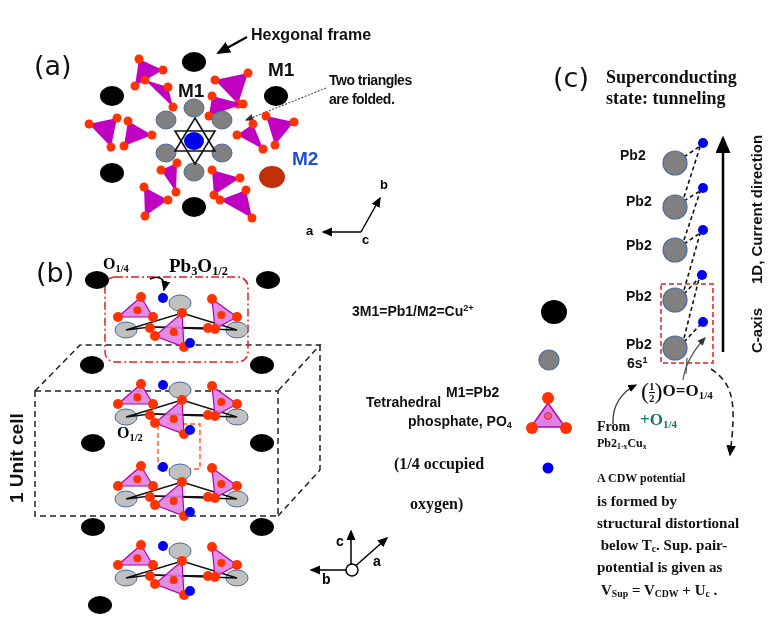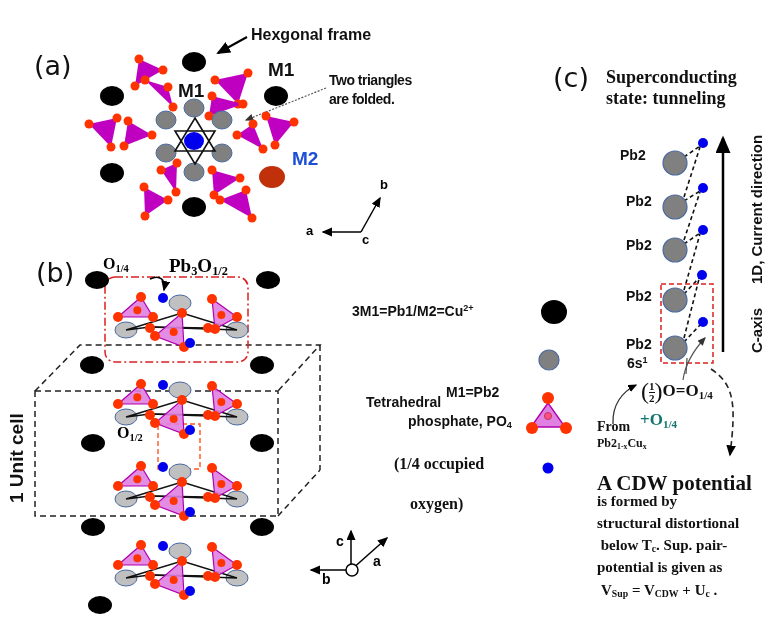--- a/index.html
+++ b/index.html
@@ -335,18 +335,18 @@
 <div class="vtext sans-b" style="left:748px;top:353px;font-size:15px;color:#111;">C-axis</div>
 <div class="vtext sans-b" style="left:748px;top:284px;font-size:15px;color:#111;">1D, Current direction</div>
 
 <div class="abs serif-b" style="left:641px;top:378px;font-size:17px;color:#111;">
   <span style="font-weight:normal;font-size:24px;vertical-align:-3px;">(</span><span style="display:inline-block;vertical-align:middle;text-align:center;font-size:11px;line-height:11px;"><span style="display:block;border-bottom:1px solid #111;">1</span><span style="display:block;">2</span></span><span style="font-weight:normal;font-size:24px;vertical-align:-3px;">)</span><span>O=O</span><sub>1/4</sub>
 </div>
 <div class="abs serif-b" style="left:640px;top:410px;font-size:17px;color:#0f766e;"><span>+O</span><sub>1/4</sub></div>
 <div class="abs serif-b" style="left:597px;top:419px;font-size:14px;color:#111;">From</div>
 <div class="abs serif-b" style="left:597px;top:436px;font-size:12px;color:#111;"><span>Pb2</span><sub>1-x</sub><span>Cu</span><sub>x</sub></div>
 
-<div class="abs serif-b" style="left:597px;top:471px;font-size:21px;color:#111;">A CDW potential</div>
+<div class="abs serif-b" style="left:597px;top:471px;font-size:12px;color:#111;">A CDW potential</div>
 <div class="abs serif-b" style="left:597px;top:493px;font-size:15px;color:#111;">is formed by</div>
 <div class="abs serif-b" style="left:597px;top:515px;font-size:15px;color:#111;">structural distortional</div>
 <div class="abs serif-b" style="left:597px;top:537px;font-size:15px;color:#111;white-space:pre;"><span> below T</span><sub>c</sub><span>. Sup. pair-</span></div>
 <div class="abs serif-b" style="left:597px;top:559px;font-size:15px;color:#111;">potential is given as</div>
 <div class="abs serif-b" style="left:601px;top:582px;font-size:15px;color:#111;white-space:pre;"><span>V</span><sub>Sup</sub><span> = V</span><sub>CDW</sub><span> + U</span><sub>c</sub><span> .</span></div>
 
 </body></html>

